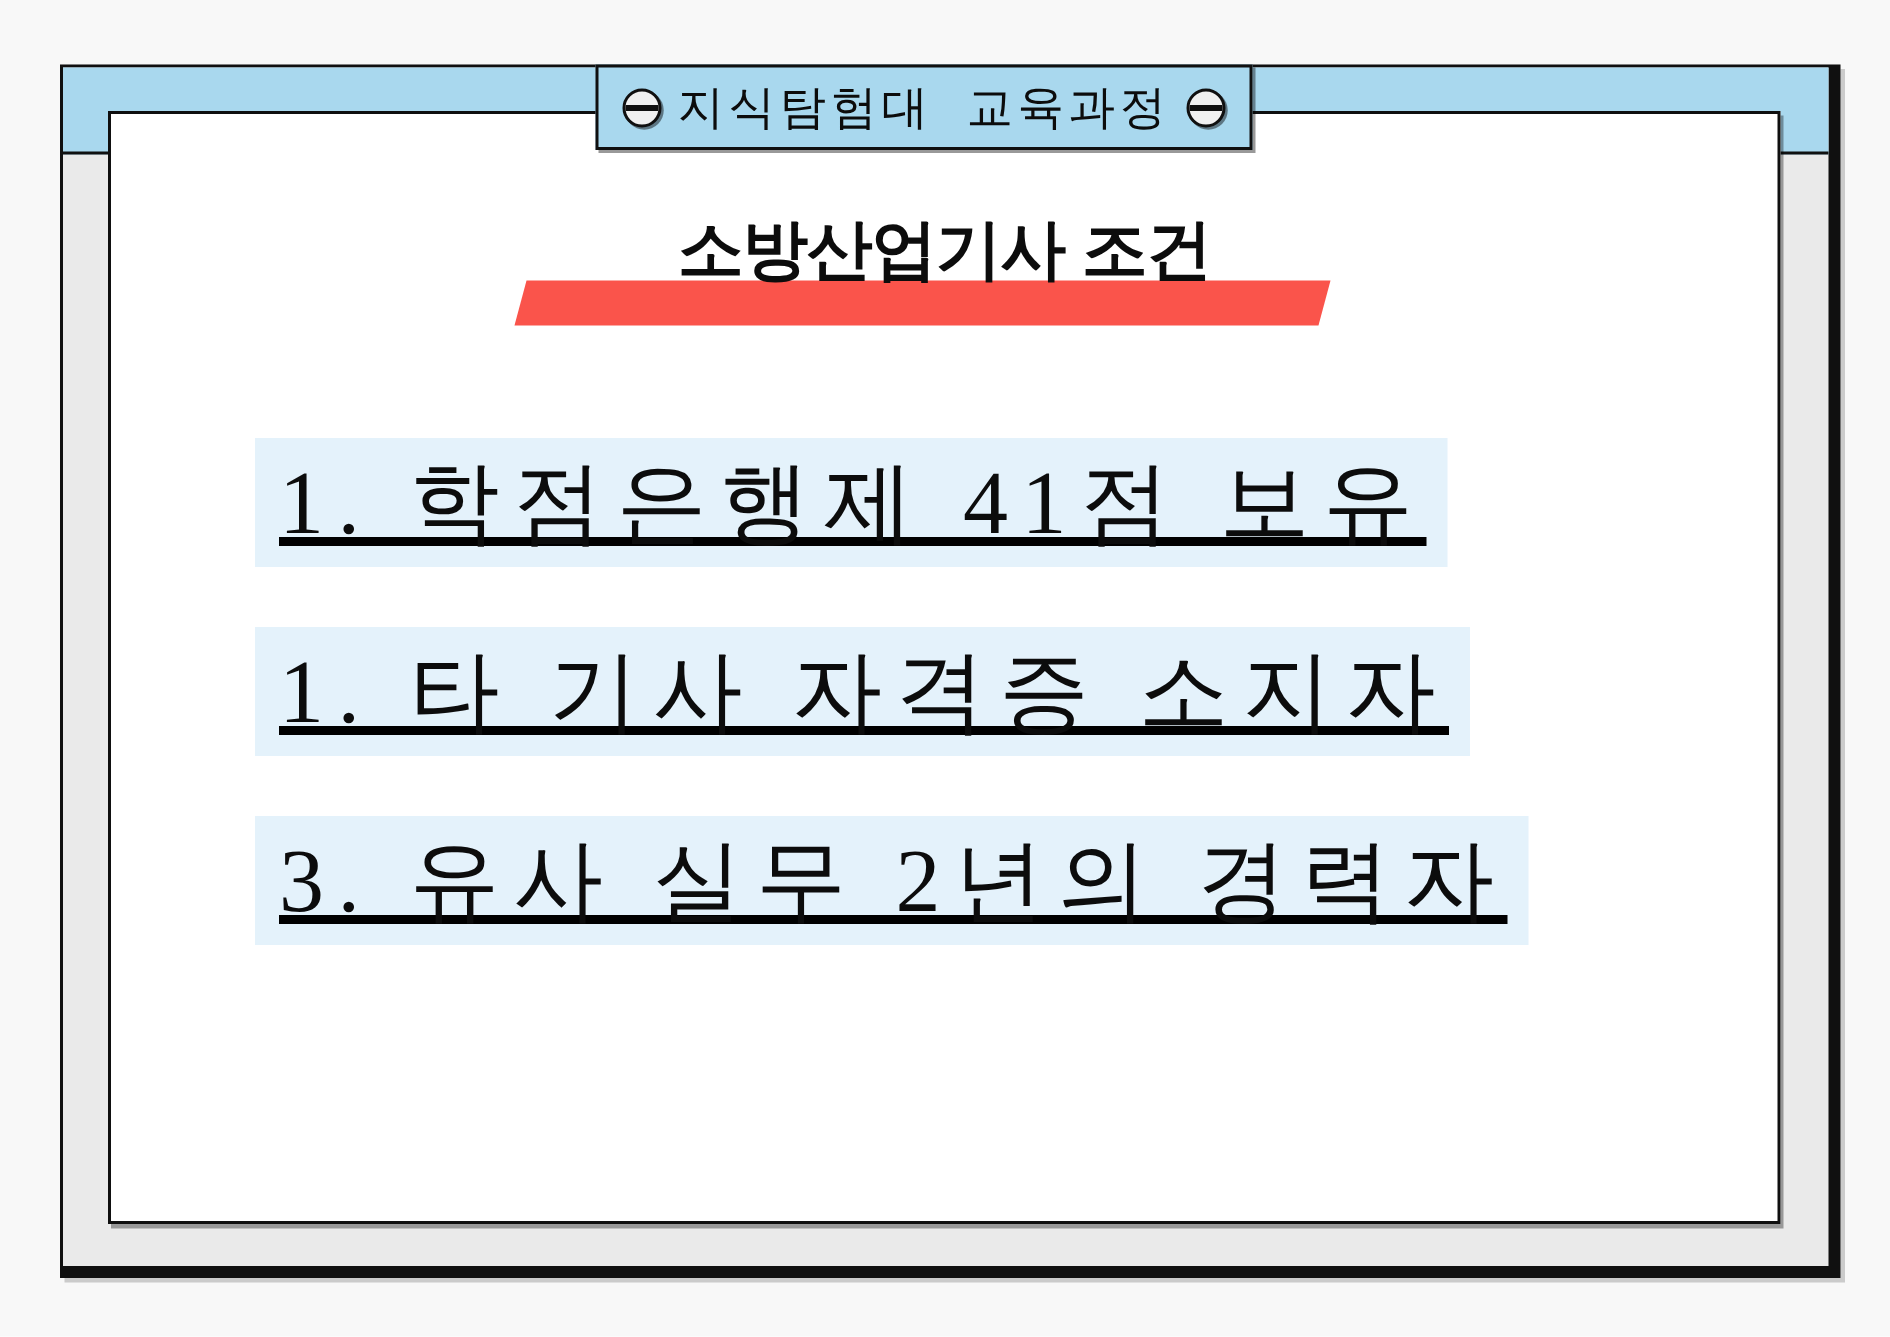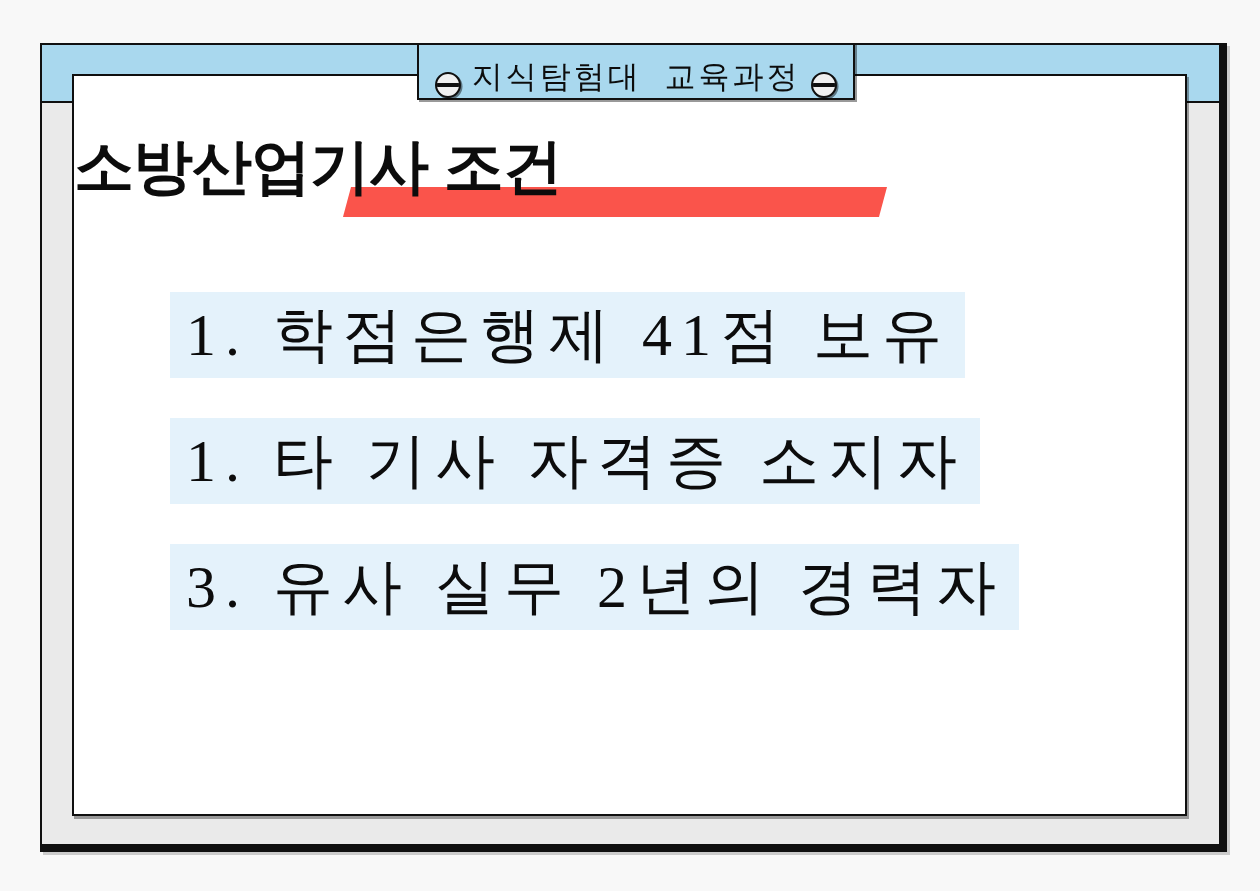--- a/index.html
+++ b/index.html
@@ -42,29 +42,29 @@
     box-sizing: border-box;
     background: #ffffff;
     border: 2px solid #0f0f0f;
     box-shadow: 2px 3px 0 rgba(0,0,0,0.35);
     z-index: 2;
   }
 
   
   .tab {
     position: absolute;
-    left: 375px; top: -2px;
+    left: 355px; top: -2px;
     width: 438px; height: 57px;
     box-sizing: border-box;
     background: #a9d8ee;
     border: 2px solid #101010;
     box-shadow: 2px 2px 0 rgba(0,0,0,0.4);
     z-index: 4;
     display: flex;
-    align-items: flex-end;
+    align-items: center;
     justify-content: space-between;
     padding: 0 16px;
   }
   .tab-label {
     font-family: "Liberation Serif", serif;
     font-size: 31px;
     color: #0c0c0c;
     letter-spacing: 3px;
     word-spacing: 12px;
     white-space: nowrap;
@@ -92,43 +92,44 @@
   
   .title-wrap {
     position: absolute;
     left: 0; right: 0; top: 54px;
     z-index: 2;
   }
   .title {
     position: relative;
     z-index: 2;
     margin: 0;
-    text-align: left;
+    text-align: center;
     font-family: "Liberation Sans", sans-serif;
     font-weight: bold;
-    font-size: 60px;
+    font-size: 44px;
     line-height: 74px;
     letter-spacing: -1px;
     color: #0c0c0c;
     white-space: nowrap;
   }
   .red-band {
     position: absolute;
     left: 273px; top: 57px;
     width: 536px; height: 30px;
     background: #fa544b;
     transform: skewX(-15deg);
     z-index: 1;
   }
 
   
   .items {
     position: absolute;
     left: 96px; top: 216px;
     z-index: 2;
+    text-decoration: underline;
   }
   .item {
     width: fit-content;
     background: #e4f2fb;
     height: 86px;
     line-height: 86px;
     padding: 0 14px 0 16px;
     margin-bottom: 40px;
     font-family: "Liberation Serif", serif;
     font-size: 60px;

